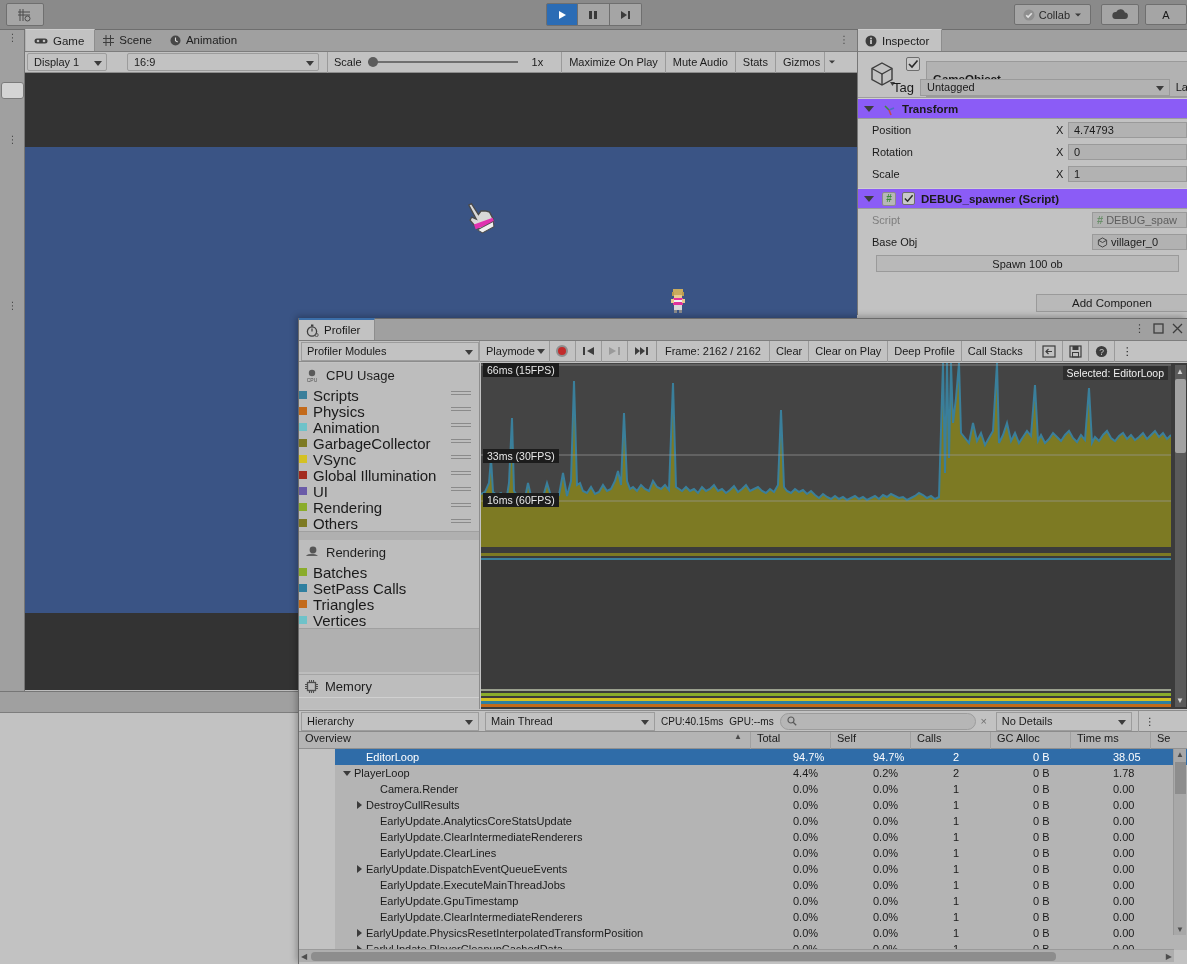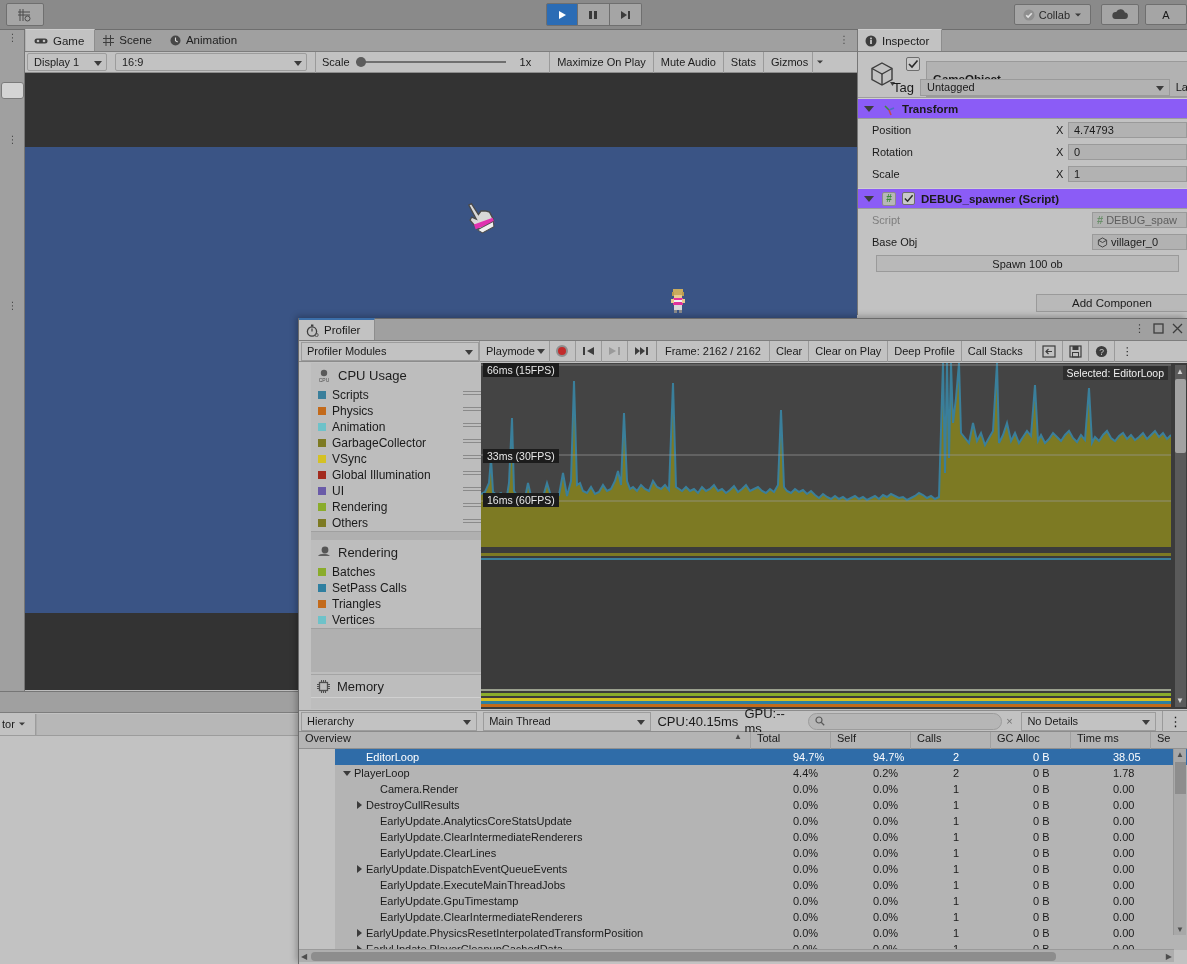--- a/index.html
+++ b/index.html
@@ -207,26 +207,26 @@
   .pt-playmode { height:21px; display:flex; align-items:center; padding:0 14px 0 6px; position:relative; font-size:11px; border-left:1px solid #9a9a9a;}
   .pt-playmode::after { content:""; position:absolute; right:4px; top:8px;
     border-left:4px solid transparent; border-right:4px solid transparent; border-top:5px solid #3c3c3c; }
   .pt-btn { height:21px; min-width:26px; padding:0 6px; display:flex;align-items:center;justify-content:center;
     border-left:1px solid #9a9a9a; font-size:11px; }
   .rec-dot { width:12px;height:12px;border-radius:50%; background:#c22b2b; border:2px solid #8f8f8f;}
   .pt-frame { height:21px; display:flex;align-items:center; padding:0 8px; border-left:1px solid #9a9a9a; font-size:11px;}
 
   
   .mod-side {
-    position:absolute; left:12px; top:44px; width:181px; height:346px; background:#bdbdbd;
+    position:absolute; left:0; top:44px; width:181px; height:346px; background:#bdbdbd;
     border-right:1px solid #8d8d8d; overflow:hidden;
   }
   .mod-title { height:24px; display:flex; align-items:center; gap:6px; padding-left:5px; font-size:13px; color:#1e1e1e;}
   .mod-title.sep { border-top:1px solid #a4a4a4; border-bottom:1px solid #d0d0d0; margin-top:2px;}
-  .mod-item { height:16px; display:flex; align-items:center; padding-left:7px; font-size:12px; position:relative;}
+  .mod-item { height:16px; display:flex; align-items:center; font-size:15px; position:relative;}
   .swatch { width:8px; height:8px; margin-right:6px; }
   .handle { position:absolute; right:8px; top:4px; width:20px; }
   .handle div { height:1px; background:#8a8a8a; margin-bottom:2px;}
   .mod-gap { height:9px; background:#b0b0b0; border-top:1px solid #a0a0a0;}
 
   
   .graph-area { position:absolute; left:182px; top:44px; width:707px; height:346px; background:#3b3b3b; overflow:hidden;}
   .cpu-graph { position:absolute; left:0; top:0; width:690px; height:184px; background:#444444; }
   .glabel { position:absolute; left:2px; background:#1c1c1c; color:#e8e8e8; font-size:10.5px; padding:1px 4px; white-space:nowrap;}
   .sel-label { position:absolute; right:20px; top:3px; background:#2e2e2e; color:#f0f0f0; font-size:10.5px; padding:1px 4px;}
@@ -239,21 +239,21 @@
   .hier-bar {
     position:absolute; left:0; top:391px; width:889px; height:22px; background:#c2c2c2;
     border-top:1px solid #8c8c8c; border-bottom:1px solid #8c8c8c; display:flex; align-items:center;
   }
   .hb-sel { width:178px; height:19px; margin-left:2px; background:#c2c2c2; border:1px solid #9c9c9c; position:relative;
     display:flex;align-items:center;padding-left:5px;font-size:11px;}
   .hb-sel::after{content:"";position:absolute;right:5px;top:7px;border-left:4px solid transparent;border-right:4px solid transparent;border-top:5px solid #3c3c3c;}
   .hb-thread { width:170px; height:19px; margin-left:6px; background:#c2c2c2; border:1px solid #9c9c9c; position:relative;
     display:flex;align-items:center;padding-left:5px;font-size:11px;}
   .hb-thread::after{content:"";position:absolute;right:5px;top:7px;border-left:4px solid transparent;border-right:4px solid transparent;border-top:5px solid #3c3c3c;}
-  .hb-stat { padding:0 6px; font-size:13px;}
+  .hb-stat { padding:0 6px; font-size:10px;text-align:center;}
   .hb-search { width:196px; height:17px; background:#b6b6b6; border:1px solid #9c9c9c; border-radius:9px;
     display:flex; align-items:center; padding-left:6px; gap:4px; }
   .hb-clearx { width:16px; text-align:center; color:#6f6f6f; font-size:11px;}
   .hb-details { width:136px; height:19px; margin-left:4px; background:#c2c2c2; border:1px solid #9c9c9c; position:relative;
     display:flex;align-items:center;padding-left:5px;font-size:11px;}
   .hb-details::after{content:"";position:absolute;right:5px;top:7px;border-left:4px solid transparent;border-right:4px solid transparent;border-top:5px solid #3c3c3c;}
 
   
   .tbl-head {
     position:absolute; left:0; top:413px; width:889px; height:17px; background:#b4b4b4;
@@ -357,21 +357,21 @@
           </svg>
         <span>Animation</span>
       </div>
       <div class="tab-kebab">⋮</div>
     </div>
 
     <div class="gamebar">
       <div class="gb-sel" style="width:80px">
         <span>Display 1</span>
       </div>
-      <div class="gb-sel" style="width:192px; margin-left:8px">
+      <div class="gb-sel" style="width:192px; margin-left:20px">
         <span>16:9</span>
       </div>
       <div class="gb-scale">
         <span>Scale</span>
         <div class="slider-track">
             <div class="slider-knob"></div>
           </div>
         <span style="margin-left:14px">1x</span>
       </div>
       <div class="gb-btn" style="margin-left:18px">
@@ -532,29 +532,20 @@
       <span>Spawn 100 ob</span>
     </div>
 
     <div class="addcomp">
       <span>Add Componen</span>
     </div>
   </div>
 
   <div class="lower-left">
     <div class="ll-top"></div>
-    <div class="ll-bar">
-      <div class="ll-sel">
-        <span style="padding-left:2px">tor</span>
-        <svg width="8" height="8" viewBox="0 0 8 8" style="margin-left:3px">
-            <path d="M1 2.5l3 3 3-3z" fill="#3c3c3c"></path>
-          </svg>
-      </div>
-      <div class="ll-field"></div>
-    </div>
   </div>
 
   <div class="profiler">
 
     <div class="prof-tabbar">
       <div class="prof-tab">
         <svg width="13" height="13" viewBox="0 0 13 13">
             <circle cx="6" cy="7.5" r="4.6" fill="none" stroke="#3d3d3d" stroke-width="1.3"></circle>
             <rect x="5" y="0.5" width="2.4" height="2" fill="#3d3d3d"></rect>
             <path d="M6 4.5V7.5" stroke="#3d3d3d" stroke-width="1.2"></path>

